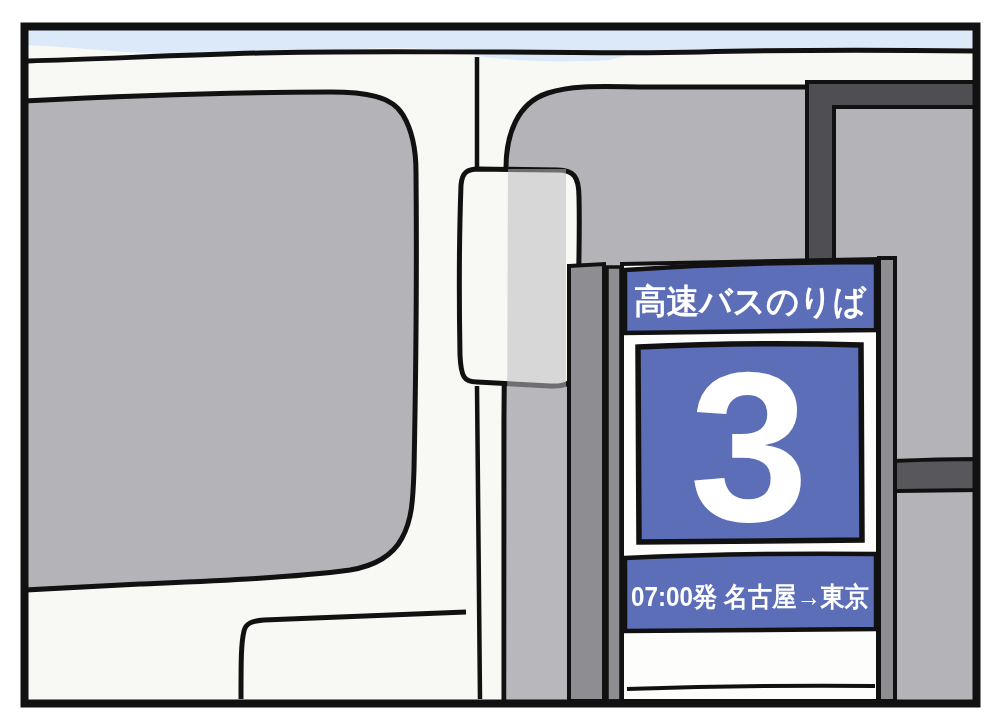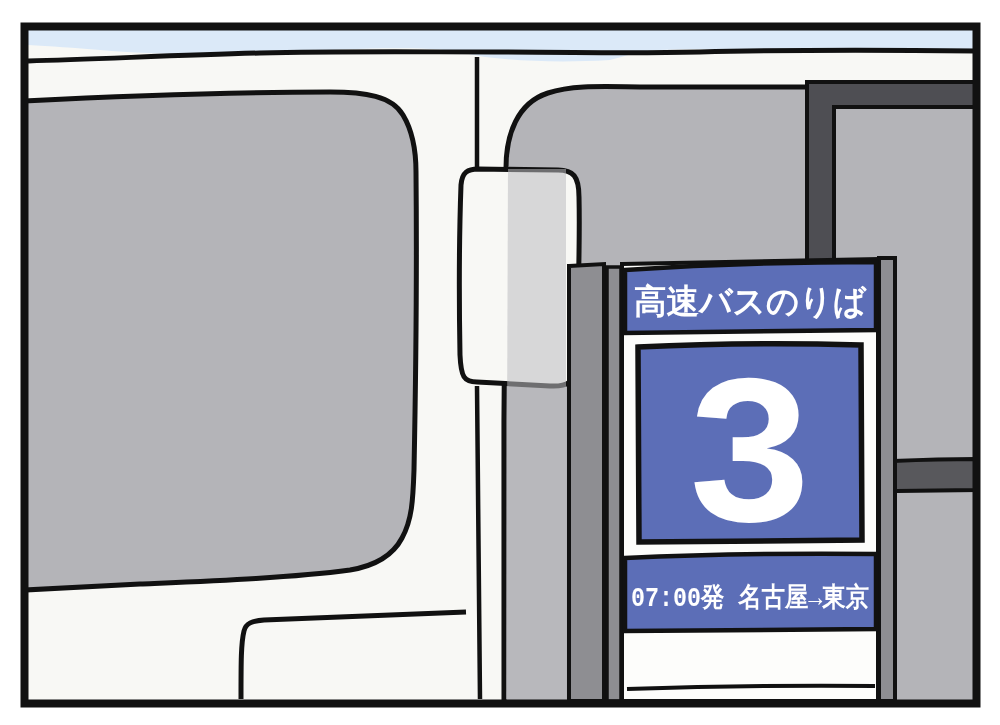--- a/index.html
+++ b/index.html
@@ -1,18 +1,18 @@
 <!DOCTYPE html>
 <html><head>
 <meta charset="utf-8">
 <style>
   html,body { margin:0; padding:0; background:#ffffff; }
   .stage {
     width:1000px; height:725px; position:relative; background:#ffffff;
-    font-family:Liberation Mono, monospace;
+    font-family:Liberation Sans, sans-serif;
   }
   svg { display:block; }
   .outline   { stroke:#111111; fill:none; }
   .sign-text { fill:#ffffff; font-weight:bold; }
   text { user-select:none; }
 </style>
 </head>
 <body>
 
 <div class="stage">

